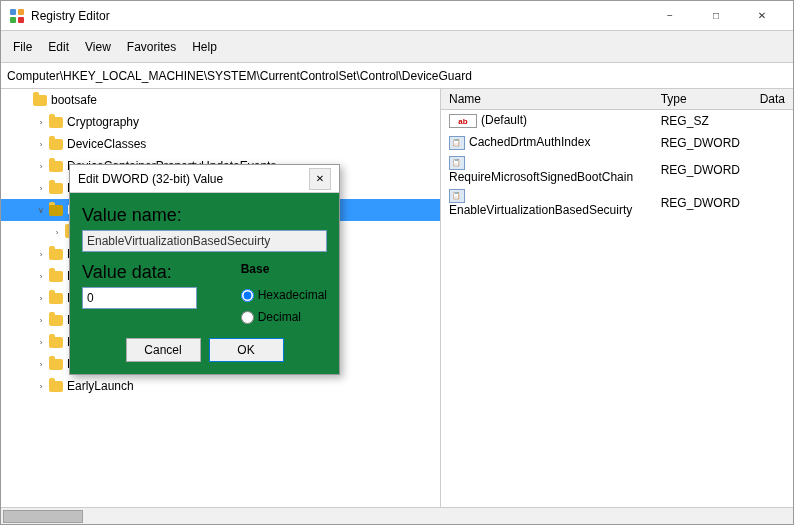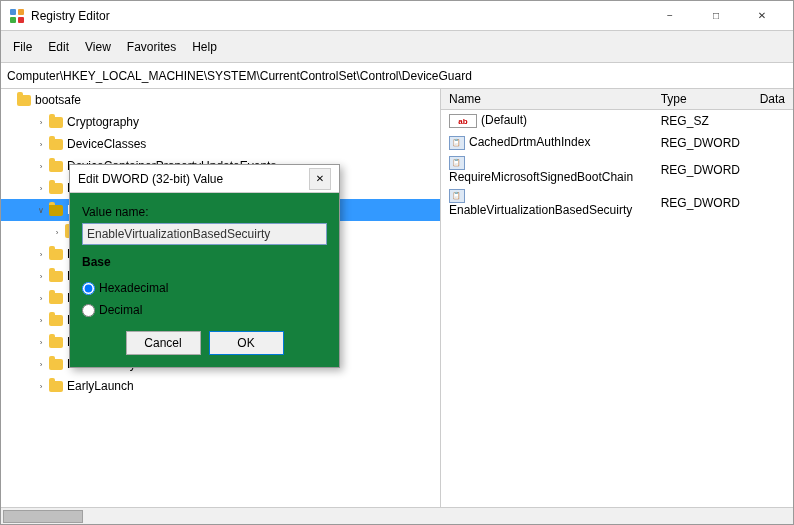--- a/index.html
+++ b/index.html
@@ -241,21 +241,21 @@
       align-items: center;
       justify-content: center;
       font-size: 10px;
     }
 
     .dialog-body {
       padding: 12px 12px 8px 12px;
     }
 
     .dialog-label {
-      font-size: 12px;
+      font-size: 18px;
       margin-bottom: 4px;
     }
 
     .dialog-input {
       width: 100%;
       height: 22px;
       border: 1px solid #7a9cc9;
       padding: 2px 4px;
       font-size: 12px;
       background: #fff;
@@ -412,21 +412,21 @@
     <span class="menu-item">Help</span>
   </div>
 
   <div class="address-bar">
     <span>Computer\HKEY_LOCAL_MACHINE\SYSTEM\CurrentControlSet\Control\DeviceGuard</span>
   </div>
 
   <div class="main-content" style="position:relative;">
 
     <div class="tree-pane">
-      <div class="tree-item" style="padding-left: 0;">
+      <div class="tree-item" style="padding-left: 16px;">
         <span class="tree-toggle"></span>
         <span class="folder-icon tree-icon"></span>
         <span>bootsafe</span>
       </div>
       <div class="tree-item" style="padding-left: 32px;">
         <span class="tree-toggle">›</span>
         <span class="folder-icon tree-icon"></span>
         <span>Cryptography</span>
       </div>
       <div class="tree-item" style="padding-left: 32px;">
@@ -531,20 +531,24 @@
         <div class="dialog-title-bar">
           <span class="dialog-title-text">Edit DWORD (32-bit) Value</span>
           <button class="dialog-close-btn">✕</button>
         </div>
 
         <div class="dialog-body">
           <div class="dialog-label">Value name:</div>
           <input type="text" class="dialog-input" value="EnableVirtualizationBasedSecuirty" readonly="" style="background: rgb(240, 240, 240); color: rgb(51, 51, 51);">
 
           <div class="dialog-row">
+            <div class="dialog-value-input">
+              <div class="dialog-label">Value data:</div>
+              <input type="text" class="value-input-small" value="0" style="">
+            </div>
             <div class="dialog-base-group">
               <div class="base-label">Base</div>
               <label class="radio-row">
                 <input type="radio" name="base" checked="" style="">
                 <span>Hexadecimal</span>
               </label>
               <label class="radio-row">
                 <input type="radio" name="base" style="">
                 <span>Decimal</span>
               </label>

